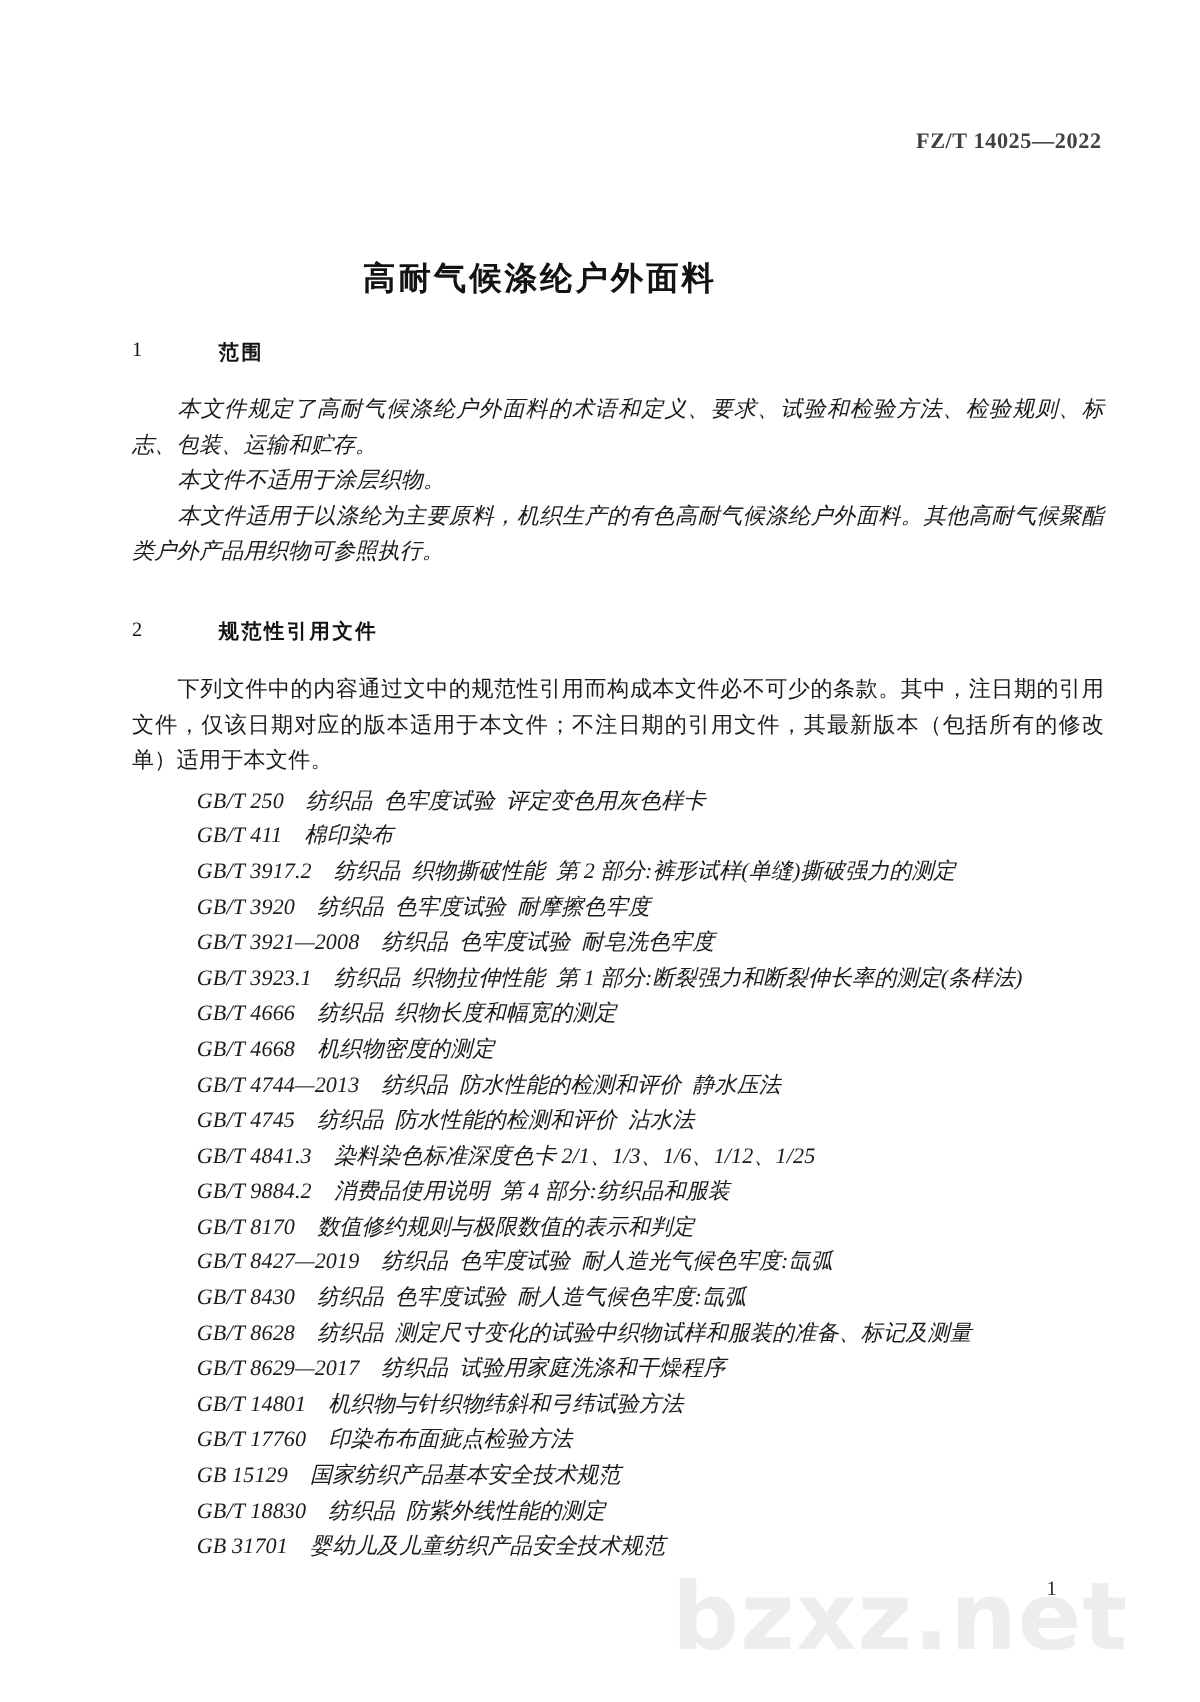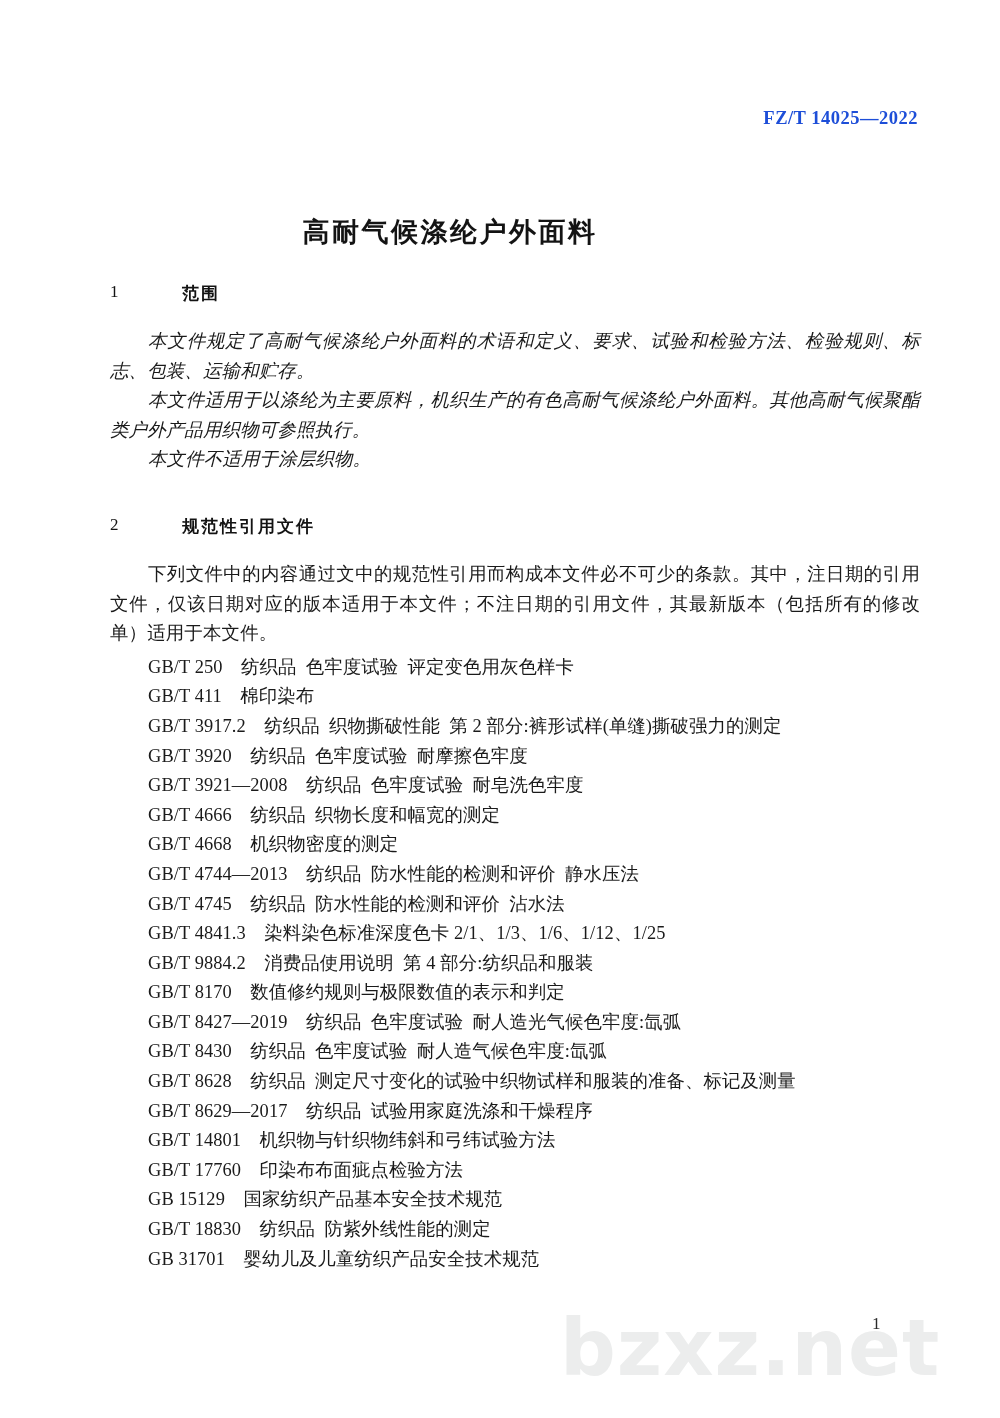--- a/index.html
+++ b/index.html
@@ -45,21 +45,21 @@
 
   
   .doc-header {
     position: absolute;
     top: 108px;
     right: 82px;
     font-family: "Liberation Serif", "DejaVu Serif", serif;
     font-weight: bold;
     font-size: 18.5px;
     letter-spacing: 0.5px;
-    color: #1d4ed8;
+    color: #404040;
     z-index: 2;
   }
 
   
   .doc-title {
     position: absolute;
     top: 196px;
     left: 0;
     width: 900px;
     text-align: center;
@@ -111,23 +111,24 @@
     letter-spacing: 0.2px;
     text-align: justify;
     color: #1a1a1a;
   }
 
   .spacer-h2 { height: 40px; }
 
   
   ul.ref-list {
     list-style: none;
-    margin: 0;
+    margin: 16px;
     padding: 0;
     margin-top: 4px;
+    font-style: italic;
   }
   ul.ref-list li {
     font-family: "Liberation Serif", "DejaVu Serif", serif;
     font-size: 18.4px;
     line-height: 29.6px;
     padding-left: 38px;
     white-space: nowrap;
     letter-spacing: 0.1px;
     color: #1a1a1a;
   }
@@ -156,39 +157,40 @@
 
   <div class="content">
 
     <div class="clause-heading">
       <span class="num">1</span>
       <span class="txt">范围</span>
     </div>
 
     <div class="sec1-body">
       <p class="para">本文件规定了高耐气候涤纶户外面料的术语和定义、要求、试验和检验方法、检验规则、标志、包装、运输和贮存。</p>
+      <p class="para">本文件不适用于涂层织物。</p>
       <p class="para">本文件适用于以涤纶为主要原料，机织生产的有色高耐气候涤纶户外面料。其他高耐气候聚酯类户外产品用织物可参照执行。</p>
-      <p class="para">本文件不适用于涂层织物。</p>
     </div>
 
     <div class="spacer-h2"></div>
 
     <div class="clause-heading">
       <span class="num">2</span>
       <span class="txt">规范性引用文件</span>
     </div>
 
     <div class="sec2-body">
       <p class="para">下列文件中的内容通过文中的规范性引用而构成本文件必不可少的条款。其中，注日期的引用文件，仅该日期对应的版本适用于本文件；不注日期的引用文件，其最新版本（包括所有的修改单）适用于本文件。</p>
       <ul class="ref-list">
           <li>GB/T 250 纺织品 色牢度试验 评定变色用灰色样卡</li>
           <li>GB/T 411 棉印染布</li>
           <li>GB/T 3917.2 纺织品 织物撕破性能 第 2 部分:裤形试样(单缝)撕破强力的测定</li>
           <li>GB/T 3920 纺织品 色牢度试验 耐摩擦色牢度</li>
           <li>GB/T 3921—2008 纺织品 色牢度试验 耐皂洗色牢度</li>
+          <li>GB/T 3923.1 纺织品 织物拉伸性能 第 1 部分:断裂强力和断裂伸长率的测定(条样法)</li>
           <li>GB/T 4666 纺织品 织物长度和幅宽的测定</li>
           <li>GB/T 4668 机织物密度的测定</li>
           <li>GB/T 4744—2013 纺织品 防水性能的检测和评价 静水压法</li>
           <li>GB/T 4745 纺织品 防水性能的检测和评价 沾水法</li>
           <li>GB/T 4841.3 染料染色标准深度色卡 2/1、1/3、1/6、1/12、1/25</li>
           <li>GB/T 9884.2 消费品使用说明 第 4 部分:纺织品和服装</li>
           <li>GB/T 8170 数值修约规则与极限数值的表示和判定</li>
           <li>GB/T 8427—2019 纺织品 色牢度试验 耐人造光气候色牢度:氙弧</li>
           <li>GB/T 8430 纺织品 色牢度试验 耐人造气候色牢度:氙弧</li>
           <li>GB/T 8628 纺织品 测定尺寸变化的试验中织物试样和服装的准备、标记及测量</li>

